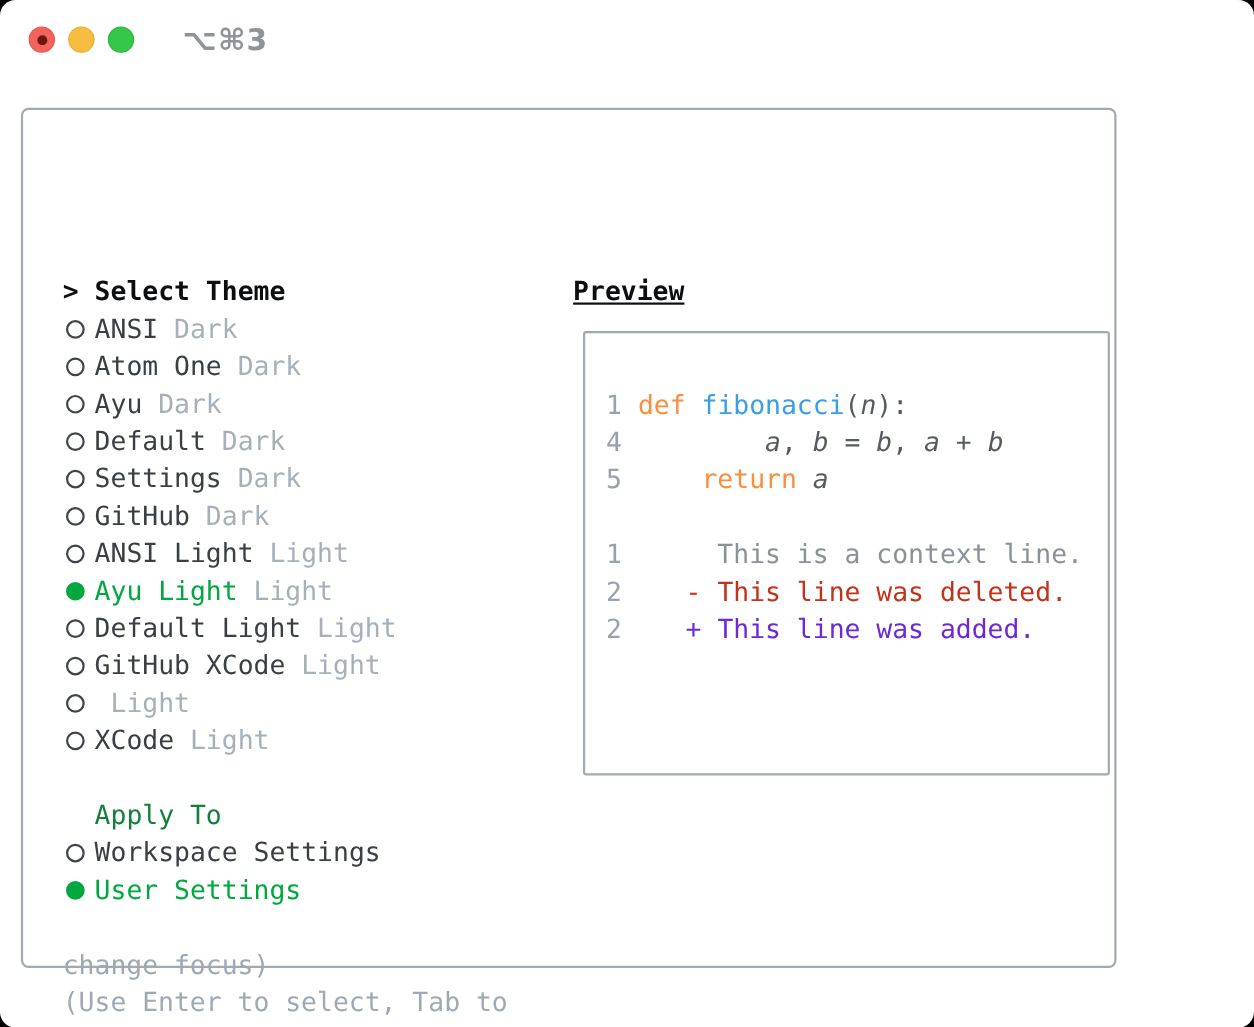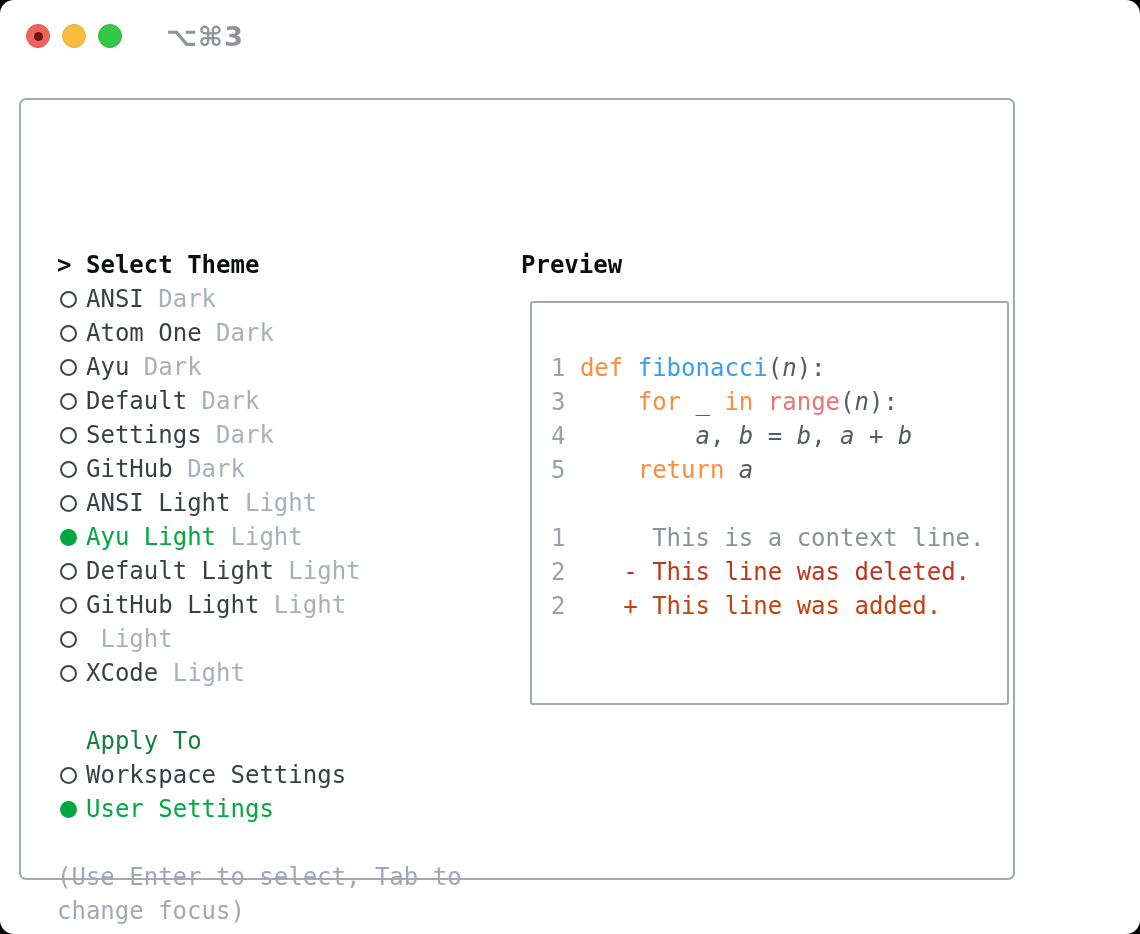--- a/index.html
+++ b/index.html
@@ -37,36 +37,36 @@
   .row.selected .radio{background:#00a83e;border-color:#00a83e;}
   .name{color:#3a3f46;}
   .row.selected .name{color:#00a83e;}
   .variant{color:#a6b0bb;margin-left:1ch;}
   .apply-header{color:#15803d;}
   .hint-row{height:34px;line-height:34px;color:#9fa9b5;font-size:24px;white-space:pre;}
   .spacer{height:34px;}
 
   
   .preview-label{position:absolute;left:500px;top:148px;height:34px;line-height:34px;
-                 font-size:24px;font-weight:bold;color:#0c0e10;}
+                 font-size:24px;font-weight:bold;color:#0c0e10;text-decoration:underline;}
   .preview-box{position:absolute;left:509px;top:201px;width:479px;height:404px;
                box-sizing:border-box;border:2px solid #a2a9b2;border-radius:3px;
                background:#fff;}
   .code{position:absolute;left:19px;top:48px;font-size:24px;}
   .code-line{height:34px;line-height:34px;white-space:pre;}
   .tok-gutter{color:#99a1ac;}
   .tok-plain{color:#565b61;}
   .tok-kw{color:#fa8d3e;}
   .tok-fn{color:#399ee6;}
   .tok-var{color:#565b61;font-style:italic;}
   .tok-const{color:#a37acc;}
   .tok-call{color:#f07171;}
   .tok-ctx{color:#8b9198;}
   .tok-del{color:#c2331b;}
-  .tok-add{color:#c2410c;}
+  .tok-add{color:#6d28d9;}
 </style>
 </head>
 <body>
 
 <div class="window">
 
   <div class="titlebar">
     <div class="traffic-lights">
       <span class="tl red">
         <span class="dot"></span>
@@ -148,21 +148,21 @@
             <span class="marker">
               <span class="radio"></span>
             </span>
             <span class="name">Default Light</span>
             <span class="variant">Light</span>
           </div>
           <div class="row item">
             <span class="marker">
               <span class="radio"></span>
             </span>
-            <span class="name">GitHub Light</span>
+            <span class="name">GitHub XCode</span>
             <span class="variant">Light</span>
           </div>
           <div class="row item">
             <span class="marker">
               <span class="radio"></span>
             </span>
             <span class="variant">Light</span>
           </div>
           <div class="row item">
             <span class="marker">
@@ -191,31 +191,30 @@
           <div class="row item selected">
             <span class="marker">
               <span class="radio"></span>
             </span>
             <span class="name">User Settings</span>
           </div>
         </div>
 
       <div class="spacer"></div>
 
+      <div class="hint-row">change focus)</div>
       <div class="hint-row">(Use Enter to select, Tab to</div>
-      <div class="hint-row">change focus)</div>
     </div>
 
     <div class="preview-label">Preview</div>
 
     <div class="preview-box">
       <div class="code">
 
       <div class="code-line"><span><span class="tok-gutter">1 </span><span class="tok-kw">def</span><span class="tok-plain"> </span><span class="tok-fn">fibonacci</span><span class="tok-plain">(</span><span class="tok-var">n</span><span class="tok-plain">):</span></span></div>
-          <div class="code-line"><span><span class="tok-gutter">3 </span><span class="tok-plain">    </span><span class="tok-kw">for</span><span class="tok-plain"> _ </span><span class="tok-kw">in</span><span class="tok-plain"> </span><span class="tok-call">range</span><span class="tok-plain">(</span><span class="tok-var">n</span><span class="tok-plain">):</span></span></div>
           <div class="code-line"><span><span class="tok-gutter">4 </span><span class="tok-plain">        </span><span class="tok-var">a</span><span class="tok-plain">, </span><span class="tok-var">b</span><span class="tok-plain"> = </span><span class="tok-var">b</span><span class="tok-plain">, </span><span class="tok-var">a</span><span class="tok-plain"> + </span><span class="tok-var">b</span></span></div>
           <div class="code-line"><span><span class="tok-gutter">5 </span><span class="tok-plain">    </span><span class="tok-kw">return</span><span class="tok-plain"> </span><span class="tok-var">a</span></span></div>
           <div class="code-line"><span></span></div>
           <div class="code-line"><span><span class="tok-gutter">1 </span><span class="tok-ctx">     This is a context line.</span></span></div>
           <div class="code-line"><span><span class="tok-gutter">2 </span><span class="tok-plain">   </span><span class="tok-del">- This line was deleted.</span></span></div>
           <div class="code-line"><span><span class="tok-gutter">2 </span><span class="tok-plain">   </span><span class="tok-add">+ This line was added.</span></span></div>
         </div>
     </div>
 
   </div>

